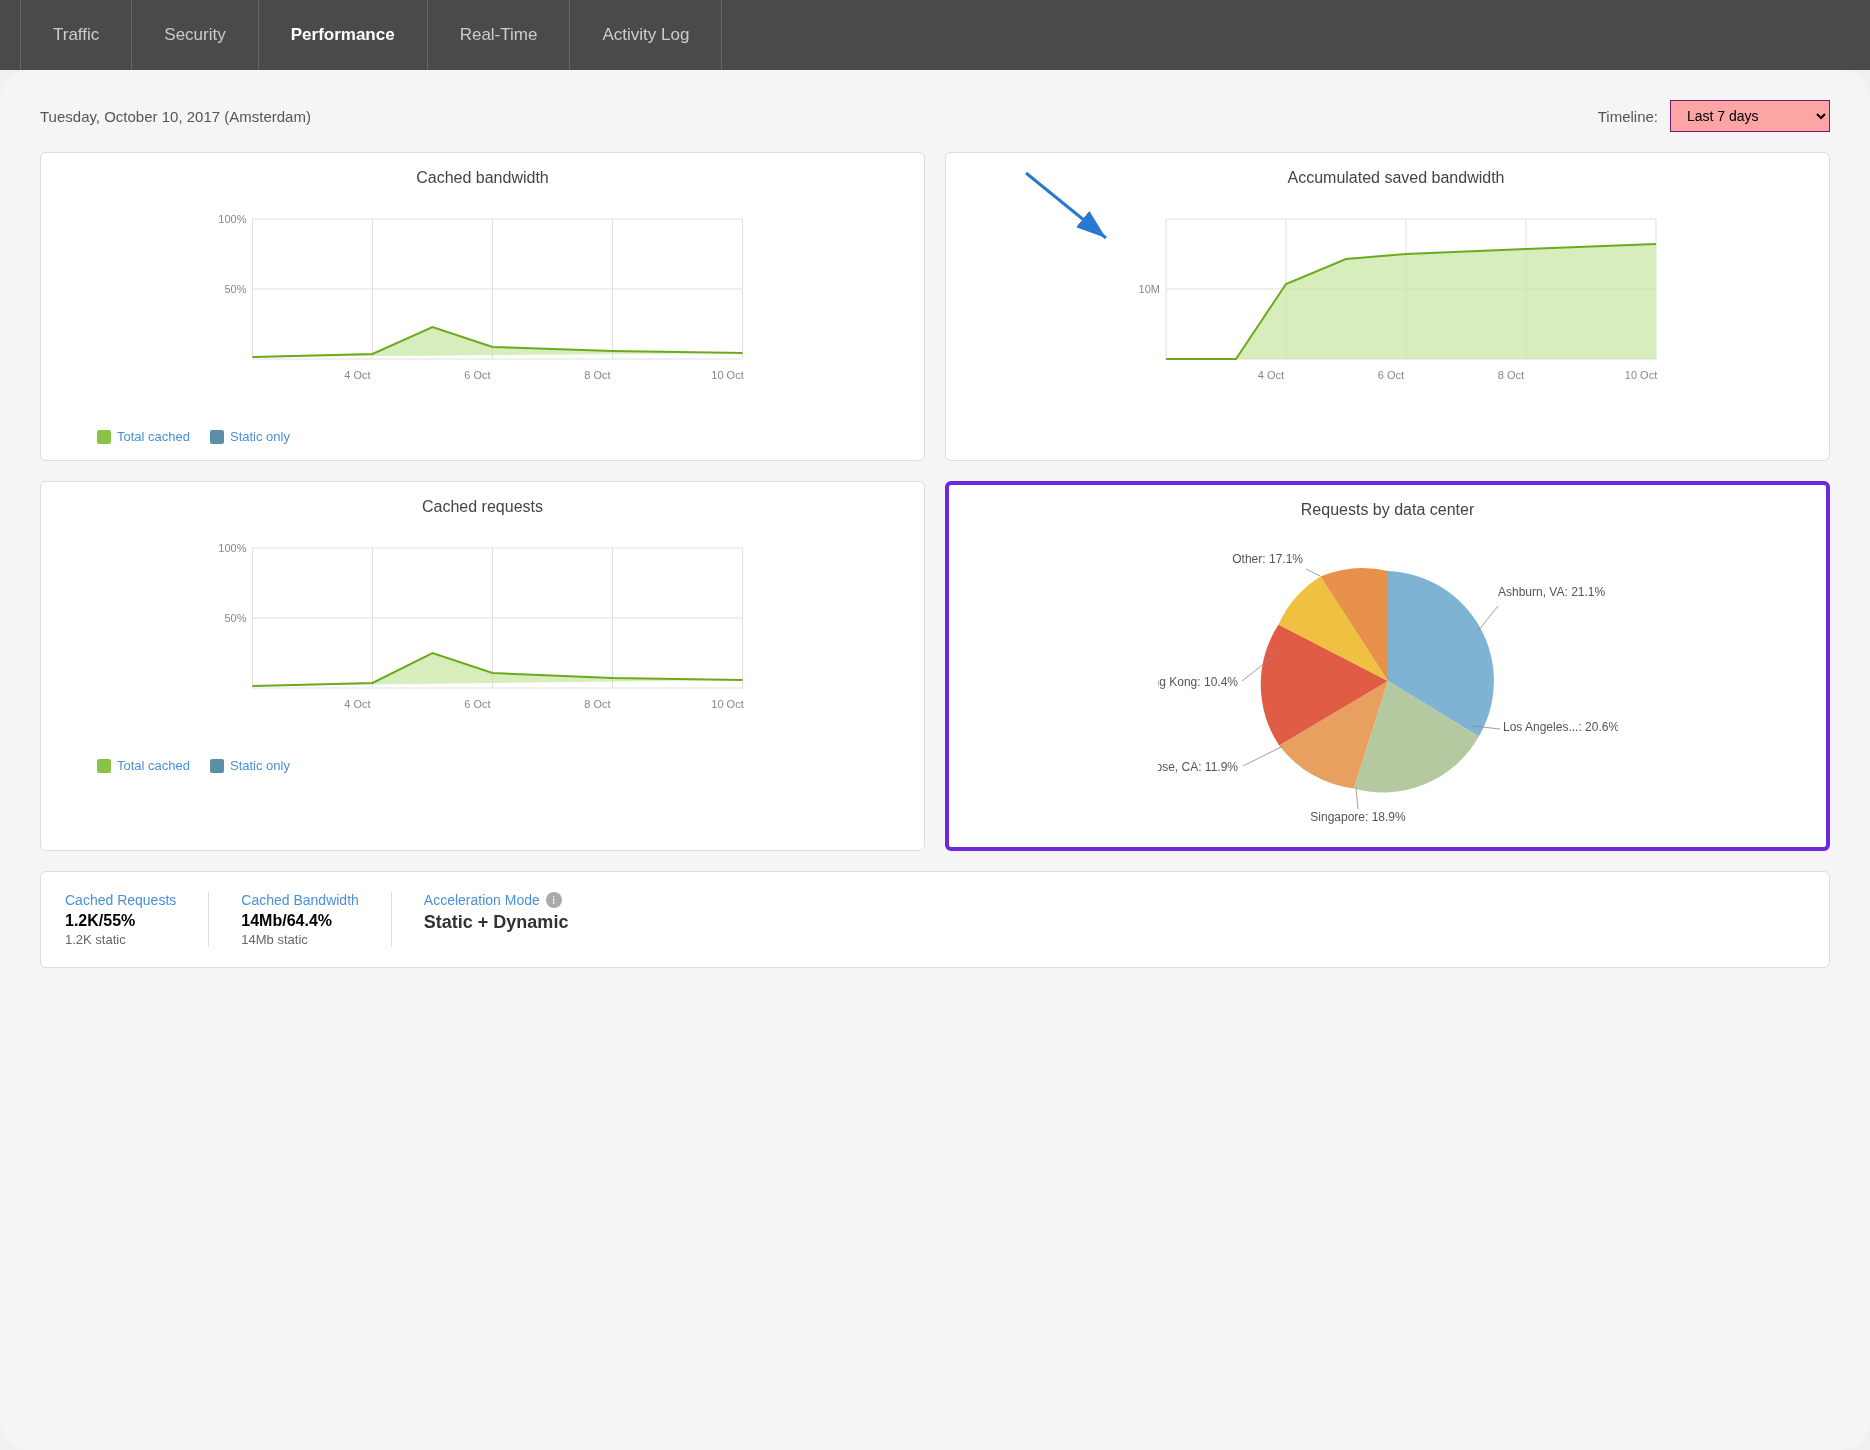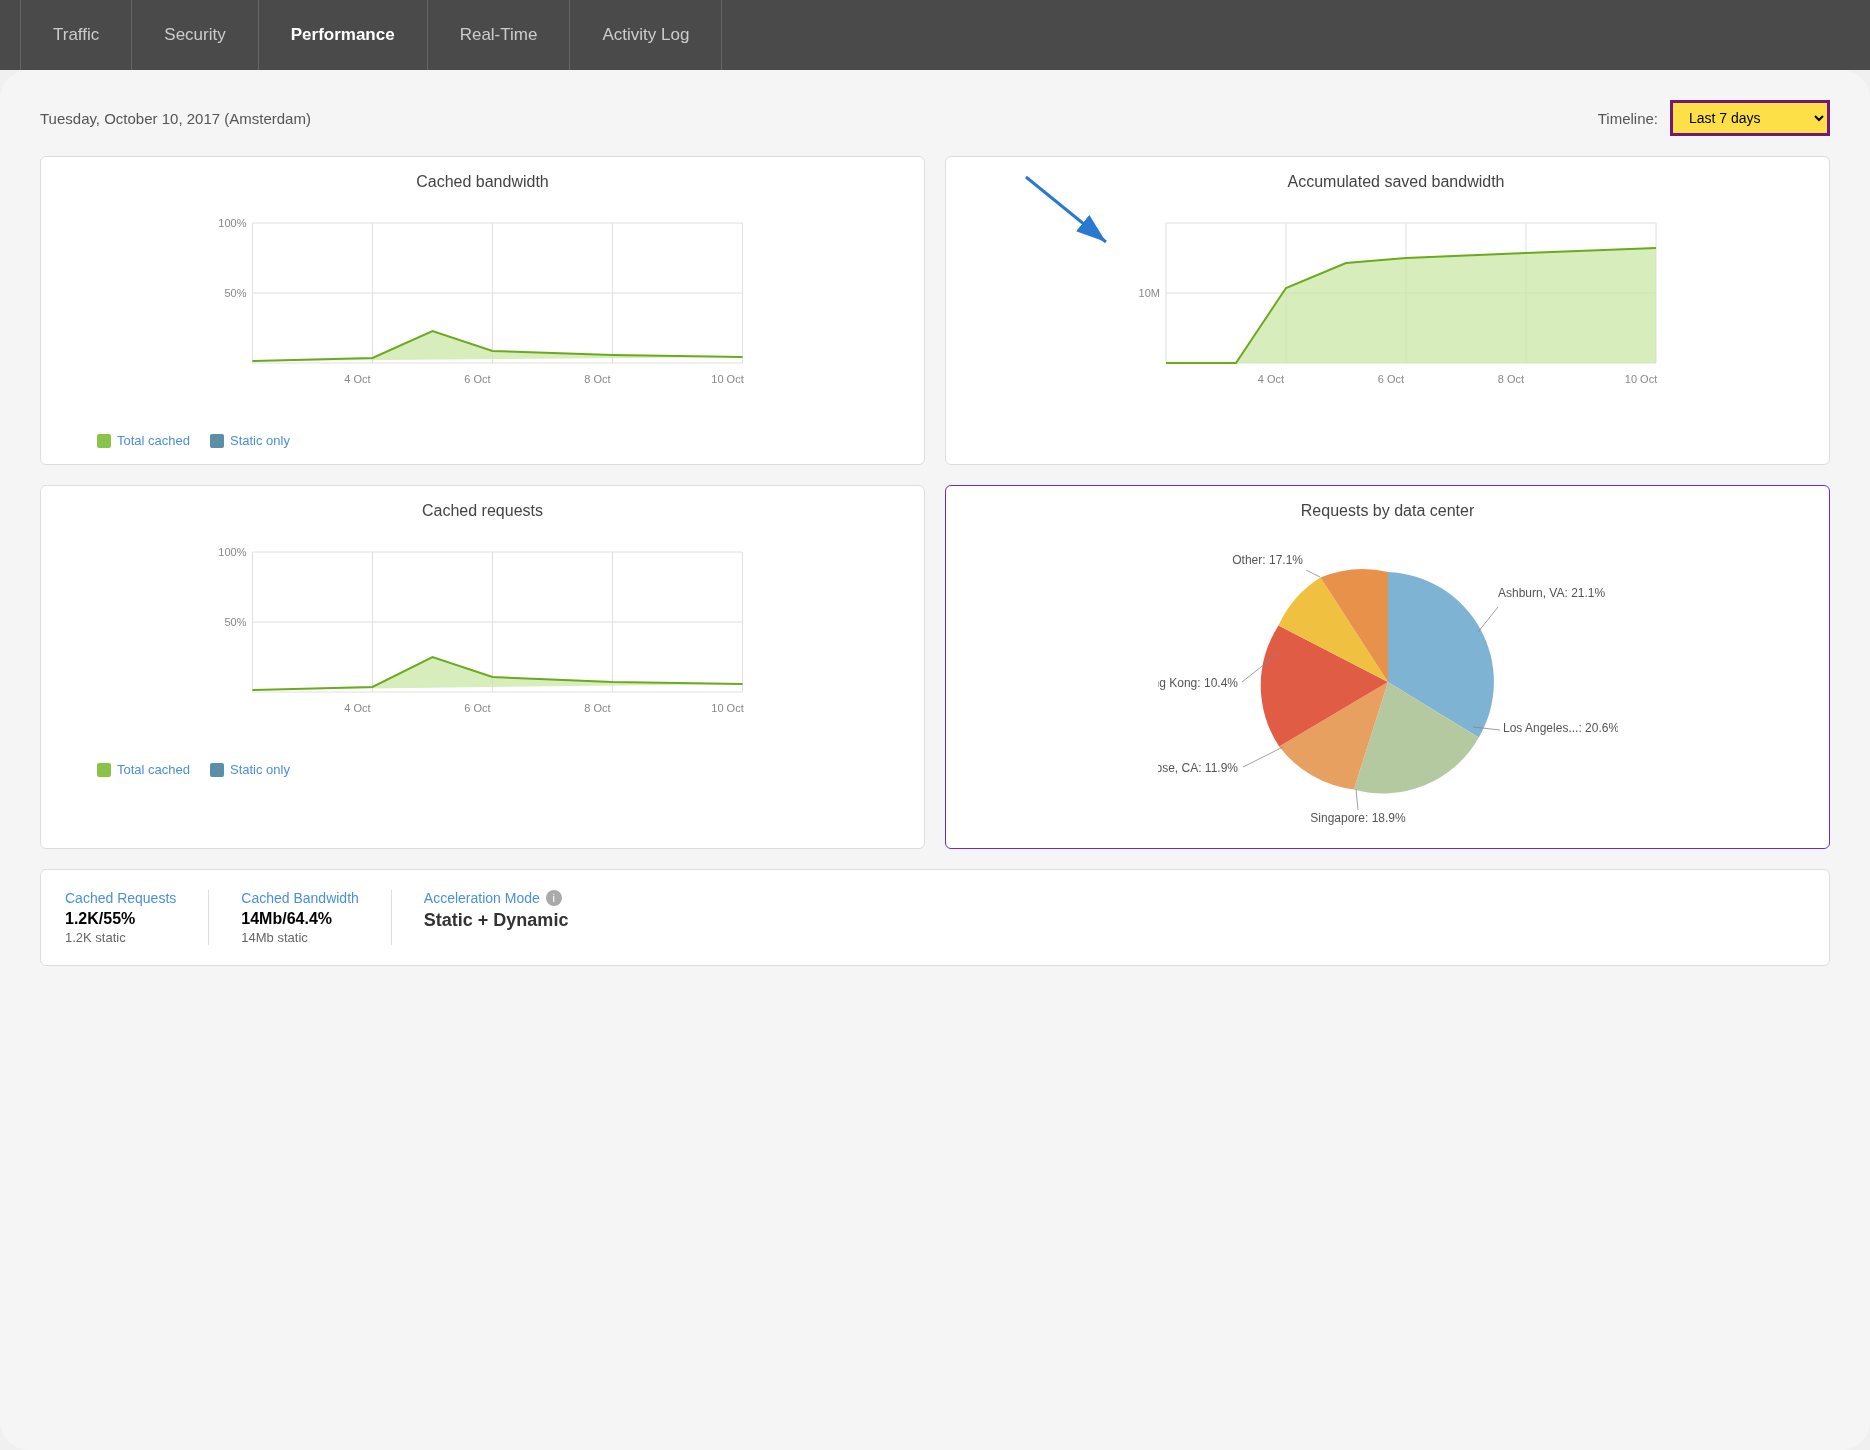--- a/index.html
+++ b/index.html
@@ -57,24 +57,24 @@
     .timeline-control {
       display: flex;
       align-items: center;
       gap: 12px;
     }
     .timeline-label {
       font-size: 15px;
       color: #555;
     }
     .timeline-select {
-      border: 3px solid #701a75;
+      border: 1px solid #701a75;
       padding: 6px 12px;
       font-size: 14px;
-      background: #fde047;
+      background: #fca5a5;
       cursor: pointer;
       min-width: 160px;
     }
 
     
     .charts-grid {
       display: grid;
       grid-template-columns: 1fr 1fr;
       gap: 20px;
       margin-bottom: 20px;
@@ -123,21 +123,21 @@
 
     
     svg.chart-svg {
       width: 100%;
       height: 220px;
     }
 
     
     .pie-card {
       background: #fff;
-      border: 1px solid #6d28d9;
+      border: 4px solid #6d28d9;
       border-radius: 6px;
       padding: 16px;
       display: flex;
       flex-direction: column;
     }
     .pie-area {
       position: relative;
       display: flex;
       justify-content: center;
       align-items: center;

